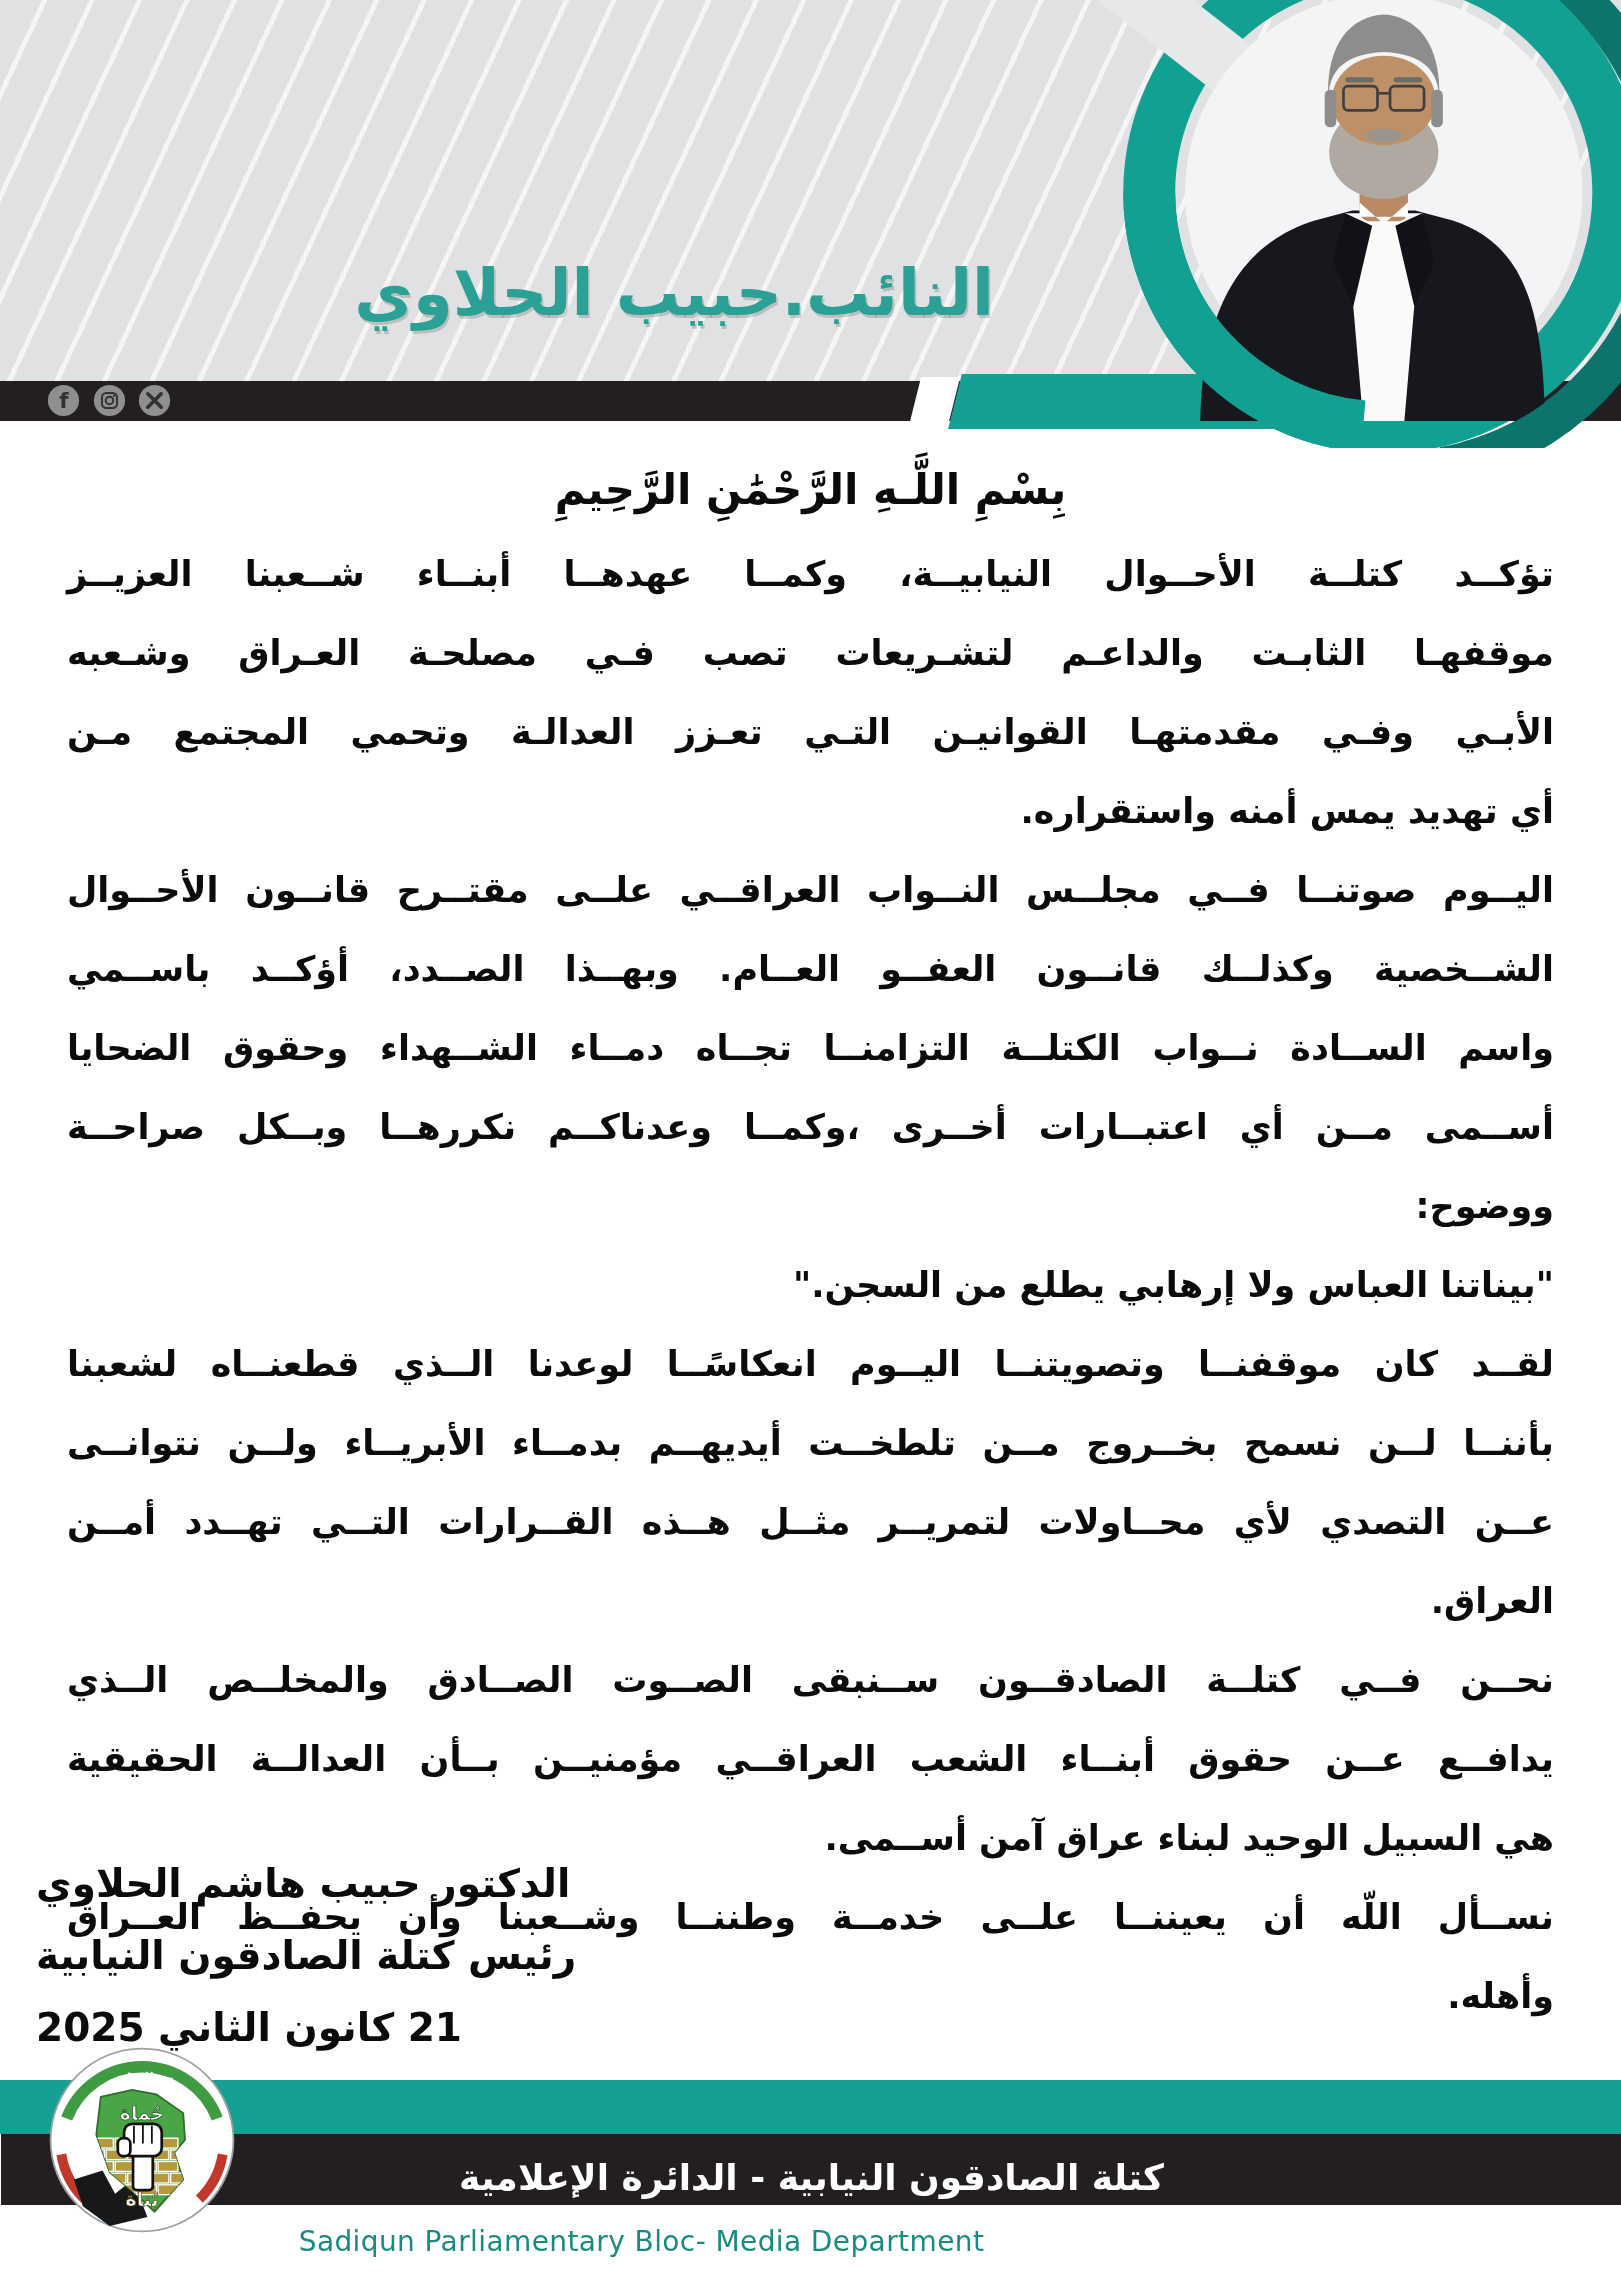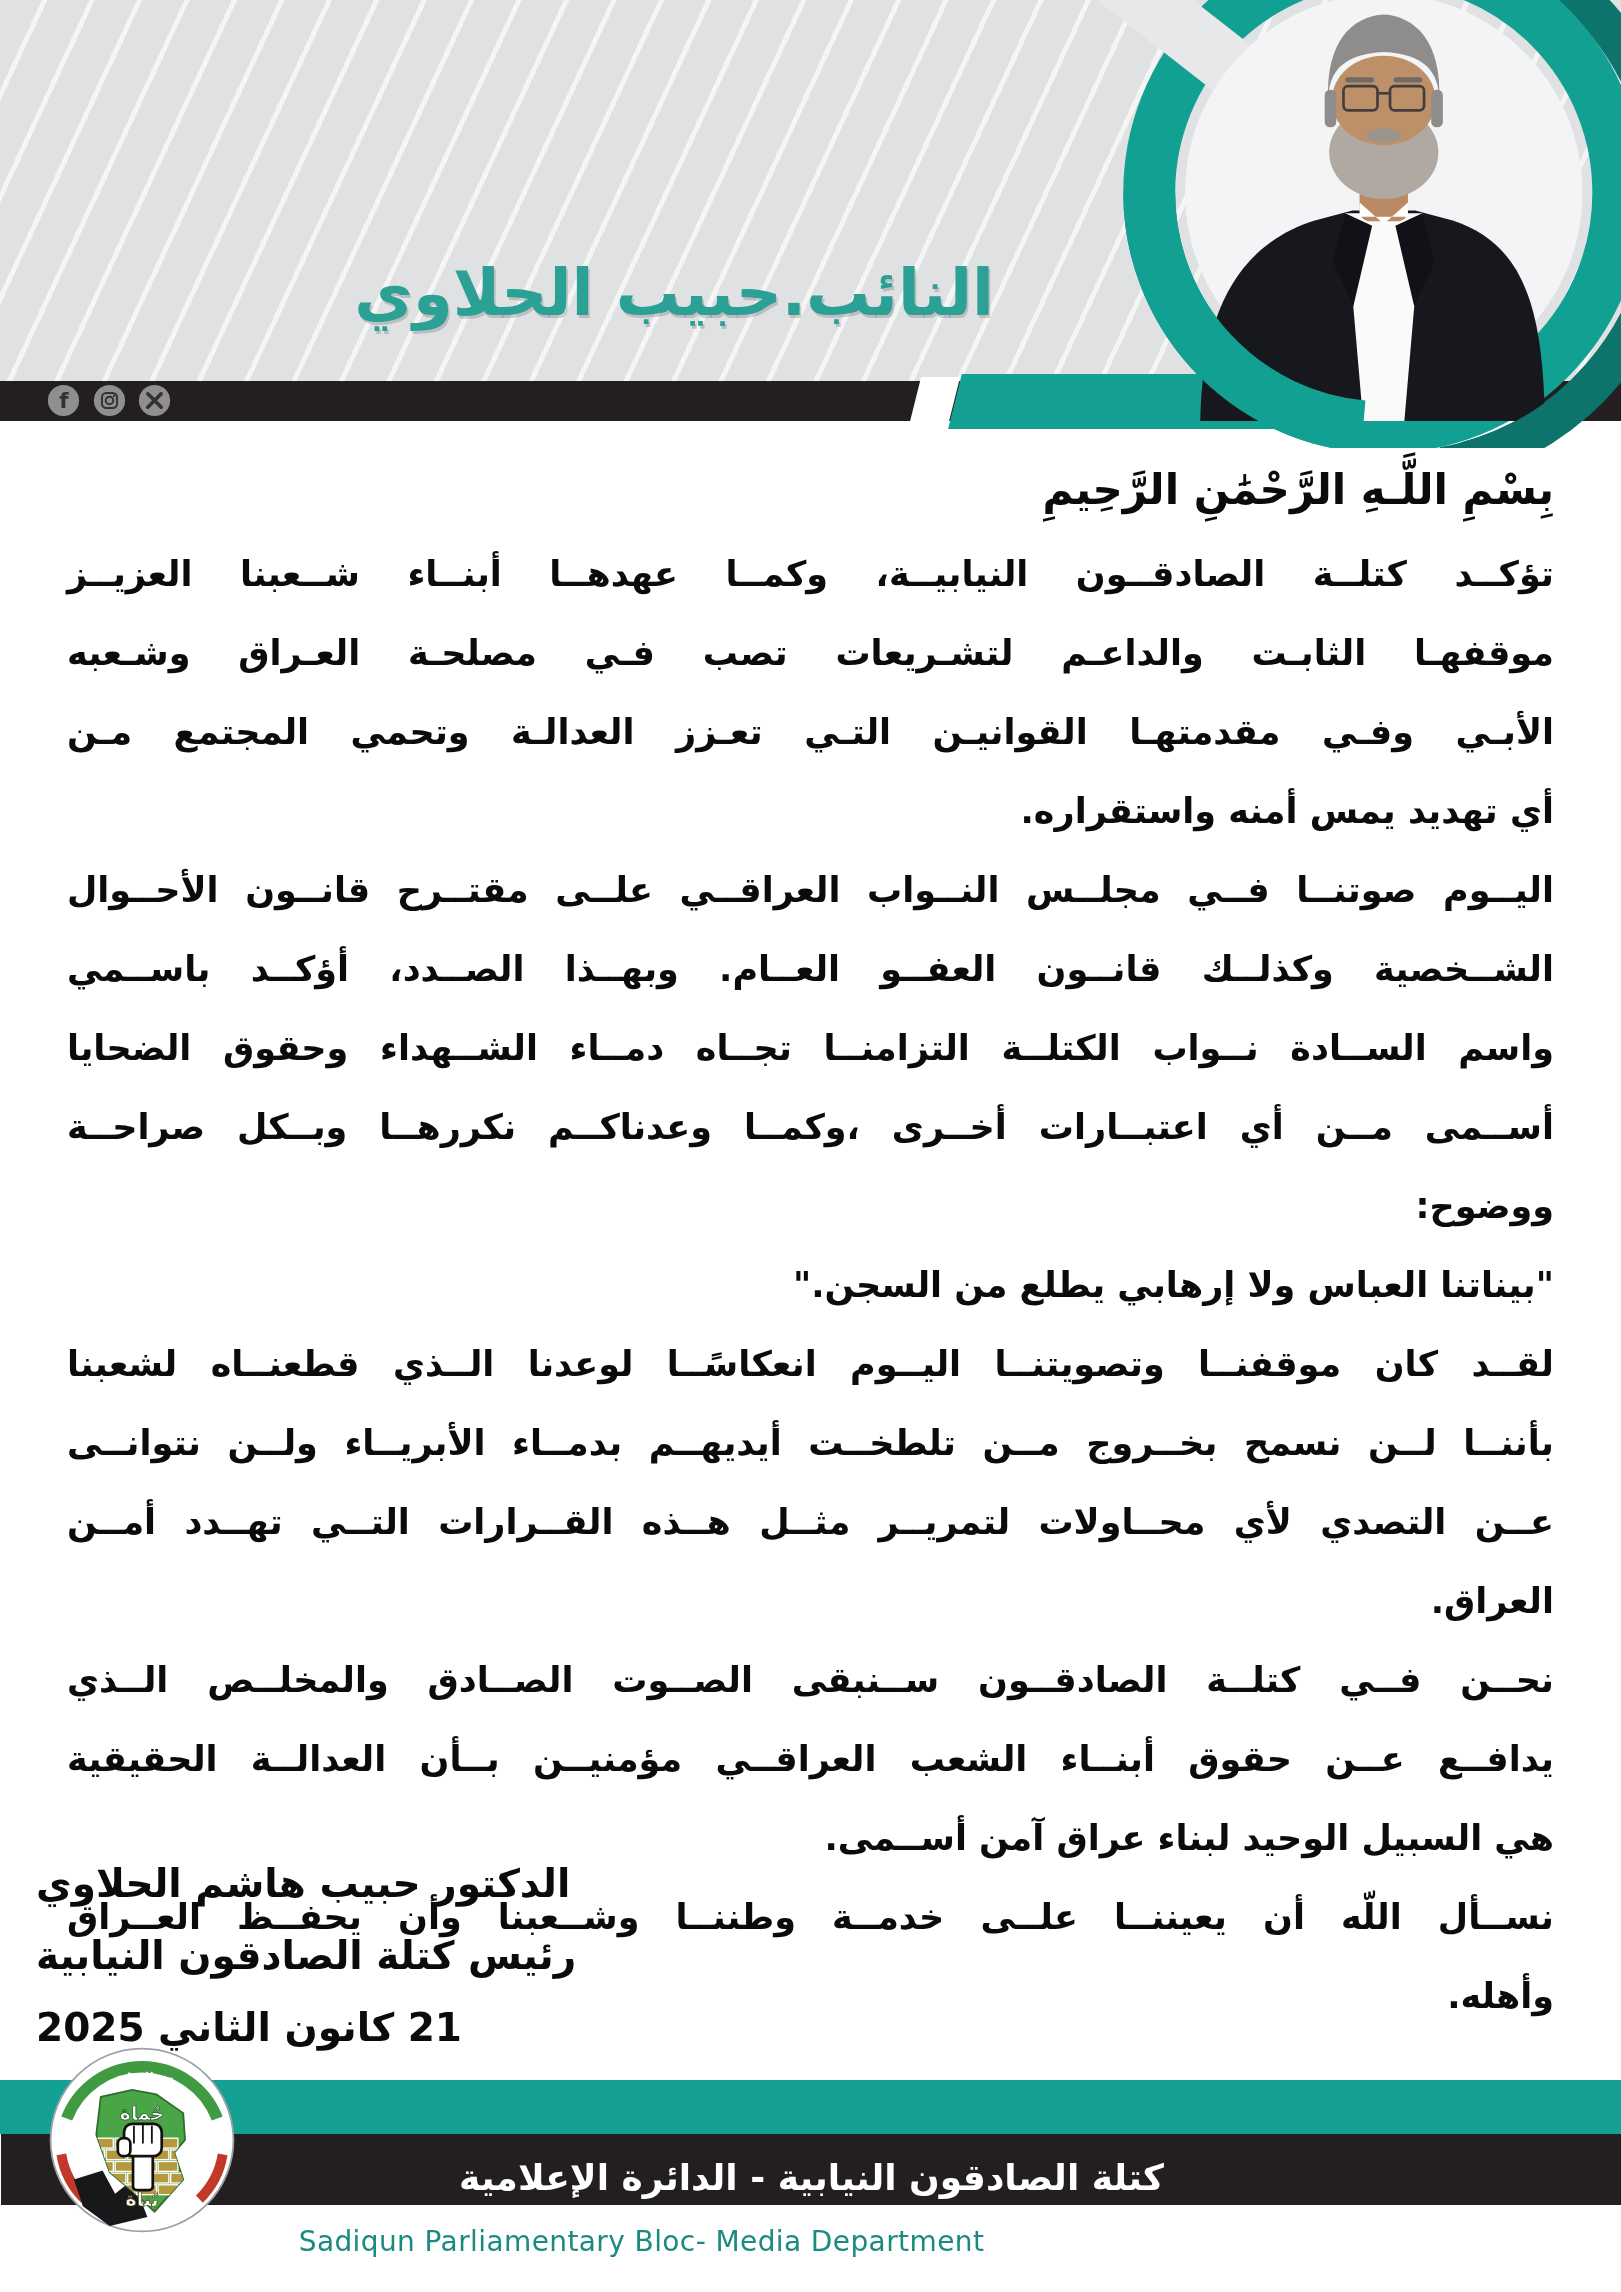--- a/index.html
+++ b/index.html
@@ -16,21 +16,21 @@
   .page-title{position:absolute;right:627px;top:258px;margin:0;direction:rtl;
     font-size:64px;font-weight:bold;color:#2ba196;line-height:1.1;white-space:nowrap;
     text-shadow:1.8px 2.7px 0 rgba(30,30,30,.18);}
   .social{position:absolute;left:47px;top:384px;display:flex;gap:12.5px;}
   .social svg{display:block;}
 
   .swirl{position:absolute;left:1057px;top:0;width:564px;height:448px;}
 
   
   .content{position:absolute;left:67px;right:67px;top:445px;direction:rtl;color:#0b0b0b;font-weight:bold;}
-  .basmala{font-size:42px;line-height:90px;height:90px;}
+  .basmala{text-align:center;font-size:42px;line-height:90px;height:90px;}
   .bline{font-size:35px;line-height:79px;text-align:justify;text-align-last:justify;text-justify:inter-word;}
   .bline.end{text-align:center;text-align-last:right;}
 
   
   .signature{position:absolute;left:36px;top:1848px;width:716px;text-align:left;direction:rtl;
     font-weight:bold;font-size:39px;line-height:72px;color:#0b0b0b;}
 
   
   .footer-teal{position:absolute;left:0;top:2080px;width:1621px;height:54px;background:#14a093;}
   .footer-black{position:absolute;left:1px;top:2134px;width:1621px;height:71px;background:#231f20;
@@ -107,21 +107,21 @@
         <circle cx="18.5" cy="18.5" r="17.5" fill="#8f8f90"></circle>
         <path d="M 11 11 L 26 26 M 26 11 L 11 26" stroke="#33302f" stroke-width="4" stroke-linecap="round"></path>
       </svg>
     </span>
   </div>
 
   <main class="content">
     <div class="basmala">بِسْمِ اللَّـهِ الرَّحْمَٰنِ الرَّحِيمِ</div>
 
     <div>
-      <div class="bline">تؤكــد كتلــة الصادقــون النيابيــة، وكمــا عهدهــا أبنــاء شــعبنا العزيــز</div>
+      <div class="bline">تؤكــد كتلــة الأحــوال النيابيــة، وكمــا عهدهــا أبنــاء شــعبنا العزيــز</div>
       <div class="bline">موقفهـا الثابـت والداعـم لتشـريعات تصب فـي مصلحـة العـراق وشـعبه</div>
       <div class="bline">الأبـي وفـي مقدمتهـا القوانيـن التـي تعـزز العدالـة وتحمي المجتمع مـن</div>
       <div class="bline end">أي تهديد يمس أمنه واستقراره.</div>
     </div>
 
     <div>
       <div class="bline">اليــوم صوتنــا فــي مجلــس النــواب العراقــي علــى مقتــرح قانــون الأحــوال</div>
       <div class="bline">الشــخصية وكذلــك قانــون العفــو العــام. وبهــذا الصــدد، أؤكــد باســمي</div>
       <div class="bline">واسم الســادة نــواب الكتلــة التزامنــا تجــاه دمــاء الشــهداء وحقوق الضحايا</div>
       <div class="bline">أســمى مــن أي اعتبــارات أخــرى ،وكمــا وعدناكــم نكررهــا وبــكل صراحــة</div>

